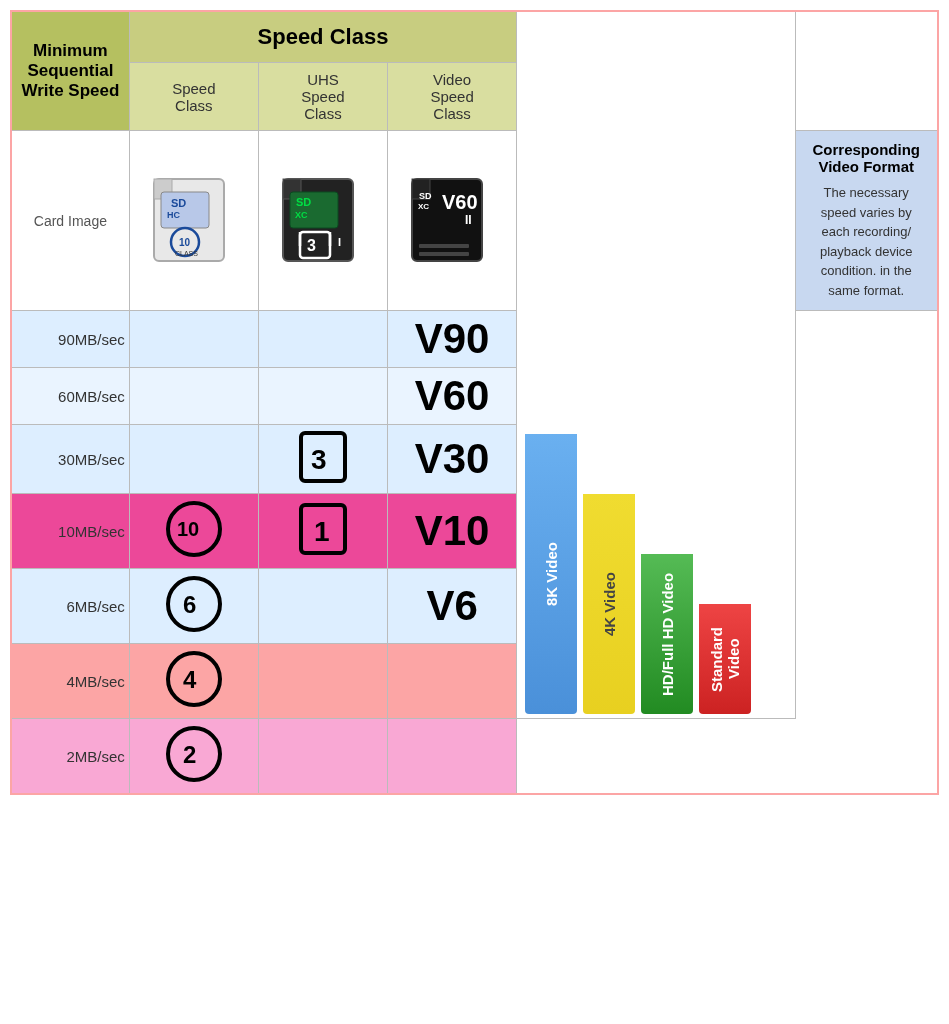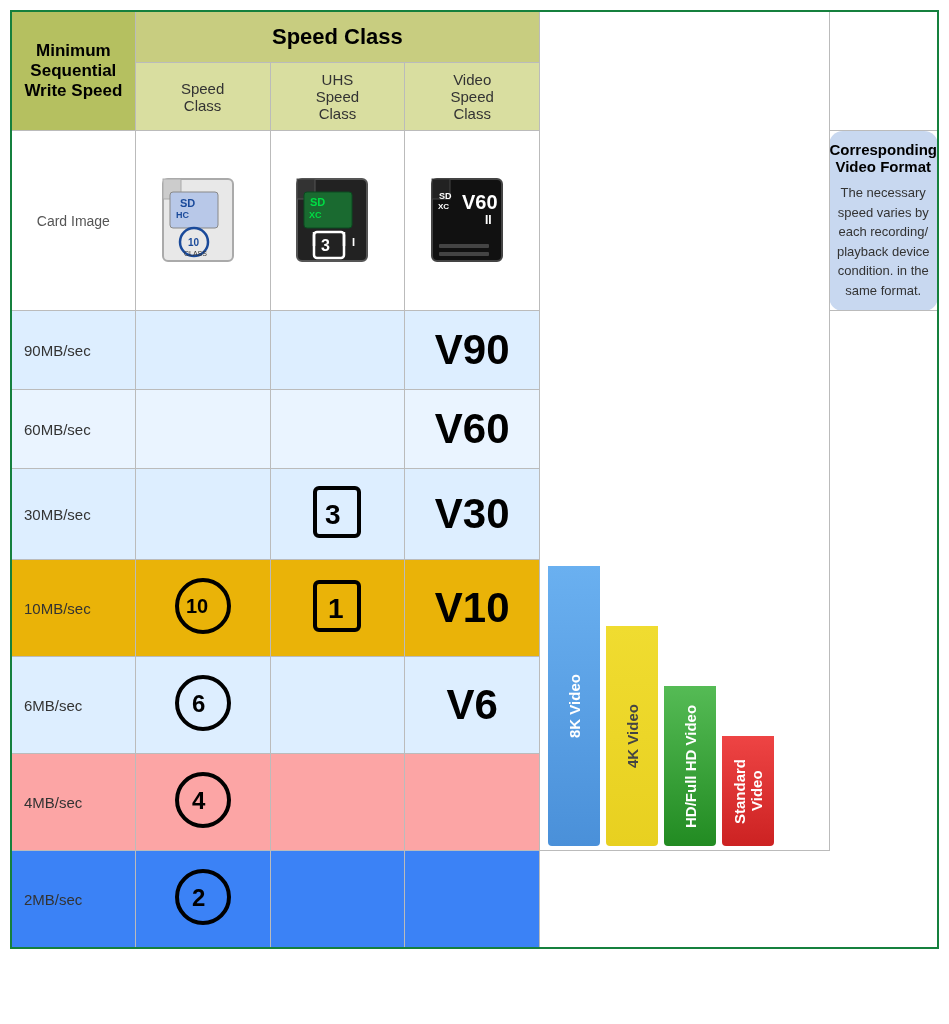--- a/index.html
+++ b/index.html
@@ -7,27 +7,27 @@
       font-family: Arial, sans-serif;
       background: #fff;
       display: flex;
       justify-content: center;
       align-items: flex-start;
       padding: 10px;
     }
     table {
       width: 100%;
       border-collapse: collapse;
-      border: 2px solid #15803d;
+      border: 2px solid #fca5a5;
     }
     td, th {
       border: 1px solid #bbb;
       text-align: center;
       vertical-align: middle;
-      padding: 15px;
+      padding: 4px;
     }
 
     
     .header-speedclass {
       background-color: #c8cd80;
       font-weight: bold;
       font-size: 22px;
       color: #000;
       padding: 12px 4px;
     }
@@ -51,49 +51,48 @@
     
     .card-image-label {
       font-size: 14px;
       color: #555;
       background: #fff;
     }
     
     .row-90 { background-color: #ddeeff; }
     .row-60 { background-color: #eaf4ff; }
     .row-30 { background-color: #ddeeff; }
-    .row-10 { background-color: #eab308; }
+    .row-10 { background-color: #ec4899; }
     .row-6  { background-color: #ddeeff; }
     .row-4  { background-color: #fca5a5; }
-    .row-2  { background-color: #3b82f6; margin-top: 32px; }
+    .row-2  { background-color: #f9a8d4; margin-top: 32px; }
 
     .speed-label {
       font-size: 15px;
       color: #333;
-      text-align: left;
+      text-align: right;
       padding-left: 12px;
     }
 
     
     .vxx {
       font-size: 42px;
       font-weight: bold;
       color: #000;
       text-align: center;
     }
 
     
     .video-format-info {
       background-color: #c8d8f0;
       text-align: center;
       font-size: 13px;
       color: #333;
-      padding: 10px 0;
+      padding: 10px 17px;
       vertical-align: top;
-      border-radius: 14px;
     }
     .video-format-info .title {
       font-weight: bold;
       font-size: 15px;
       margin-bottom: 8px;
       color: #000;
     }
 
     
     .video-bars-cell {

